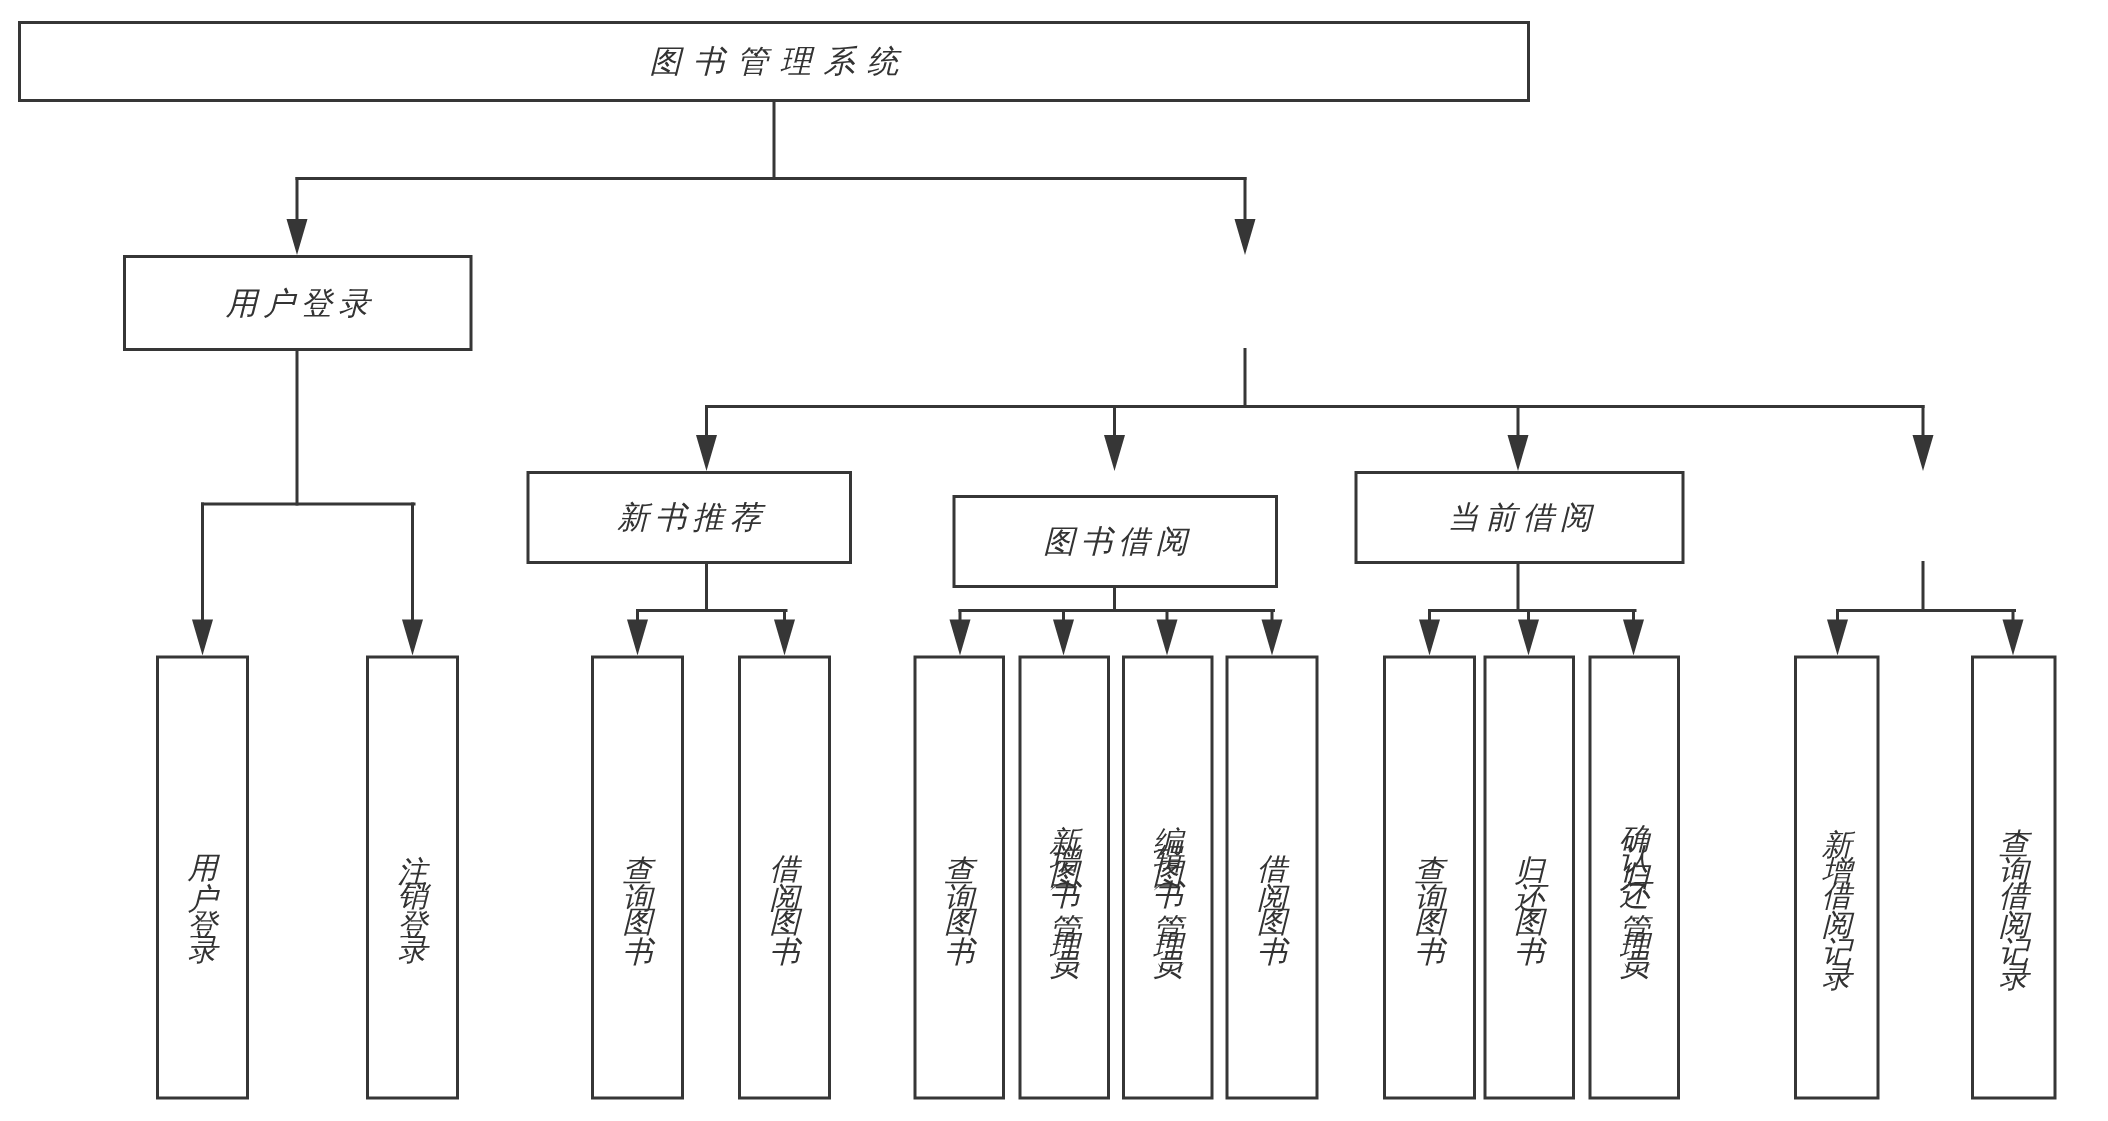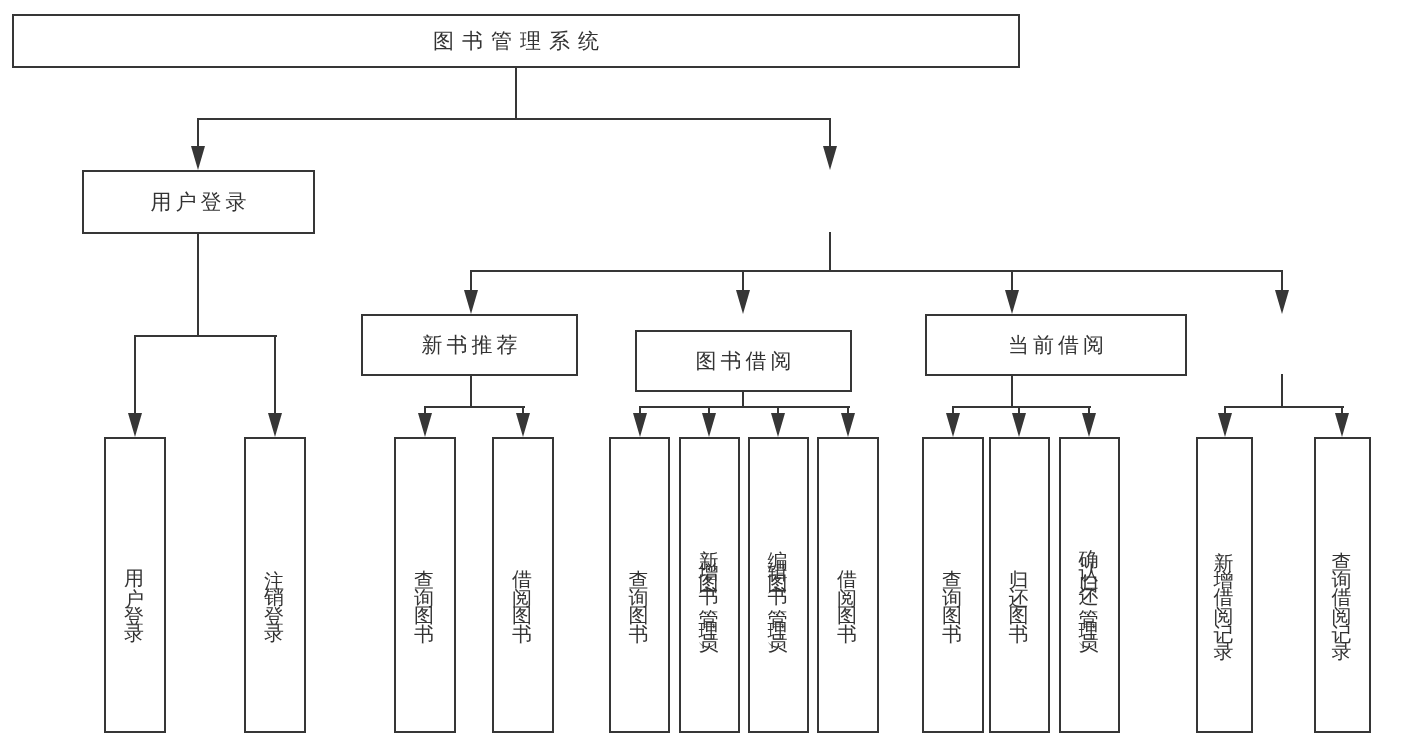--- a/index.html
+++ b/index.html
@@ -1,19 +1,19 @@
 <!DOCTYPE html>
 <html style="--line: #363636; --text: #333333; --box-bg: #ffffff; --watermark: #c5c8cd; --background: #ffffff;"><head>
 <meta charset="utf-8">
 <style>
   html,body{margin:0;padding:0;background:var(--background,#fff);}
   body{font-family:"Liberation Sans",sans-serif;}
   #canvas{position:relative;width:1405px;height:747px;background:var(--background,#fff);overflow:hidden;}
   .box{position:absolute;box-sizing:border-box;background:var(--box-bg,#fff);
-       border:2px solid var(--line,#363636);display:flex;align-items:center;justify-content:center;z-index:2;}
+       border:2px solid var(--line,#363636);display:flex;align-items:center;justify-content:center;z-index:2;font-style:italic;}
   .lbl{color:var(--text,#333);white-space:nowrap;}
   .h .lbl{font-size:21px;letter-spacing:4px;padding-left:4px;}
   .root .lbl{letter-spacing:8px;padding-left:8px;}
   .v .lbl{writing-mode:vertical-lr;text-orientation:mixed;font-size:20px;white-space:normal;}
   .v4 .lbl{letter-spacing:18px;padding-top:9px;}
   .v6 .lbl{letter-spacing:18px;padding-top:9px;}
   .v9 .lbl{letter-spacing:12px;padding-top:6px;}
   .vline{position:absolute;width:2px;background:var(--line,#363636);z-index:1;}
   .hline{position:absolute;height:2px;background:var(--line,#363636);z-index:1;}
   .arr{position:absolute;width:0;height:0;border-left:7px solid transparent;
@@ -52,27 +52,27 @@
   <div class="hline" style="left:470px;top:270px;width:813px"></div>
   <div class="vline" style="left:470px;top:270px;height:22px"></div>
   <div class="arr" style="left:464px;top:290px"></div>
   <div class="vline" style="left:742px;top:270px;height:22px"></div>
   <div class="arr" style="left:736px;top:290px"></div>
   <div class="vline" style="left:1011px;top:270px;height:22px"></div>
   <div class="arr" style="left:1005px;top:290px"></div>
   <div class="vline" style="left:1281px;top:270px;height:22px"></div>
   <div class="arr" style="left:1275px;top:290px"></div>
 
-  <div class="box h" style="left:361px;top:314px;width:217px;height:62px">
+  <div class="box h" style="left:351px;top:314px;width:217px;height:62px">
     <span class="lbl">新书推荐</span>
   </div>
   <div class="box h" style="left:635px;top:330px;width:217px;height:62px">
     <span class="lbl">图书借阅</span>
   </div>
-  <div class="box h" style="left:925px;top:314px;width:262px;height:62px">
+  <div class="box h" style="left:903px;top:314px;width:220px;height:62px">
     <span class="lbl">当前借阅</span>
   </div>
 
   <div class="vline" style="left:470px;top:374px;height:34px"></div>
   <div class="hline" style="left:424px;top:406px;width:101px"></div>
   <div class="vline" style="left:424px;top:406px;height:10px"></div>
   <div class="arr" style="left:418px;top:413px"></div>
   <div class="vline" style="left:522px;top:406px;height:10px"></div>
   <div class="arr" style="left:516px;top:413px"></div>
 

